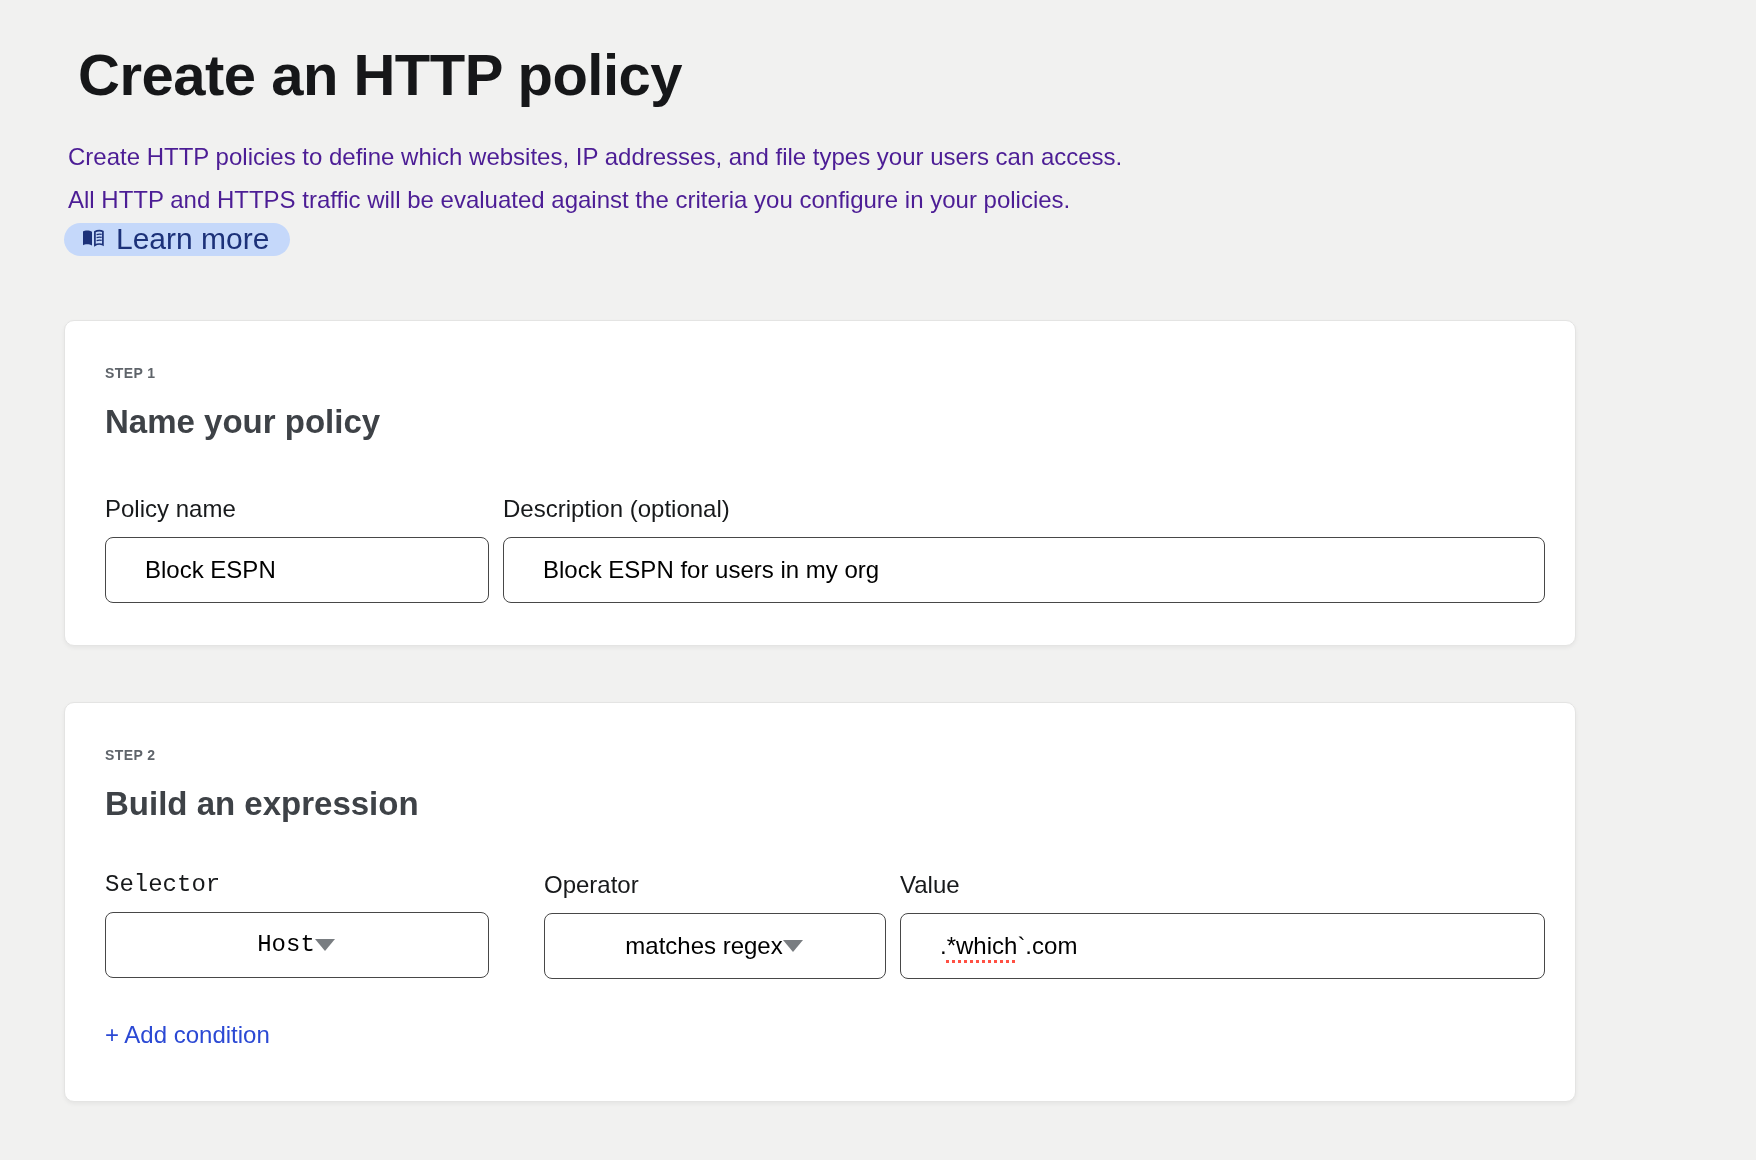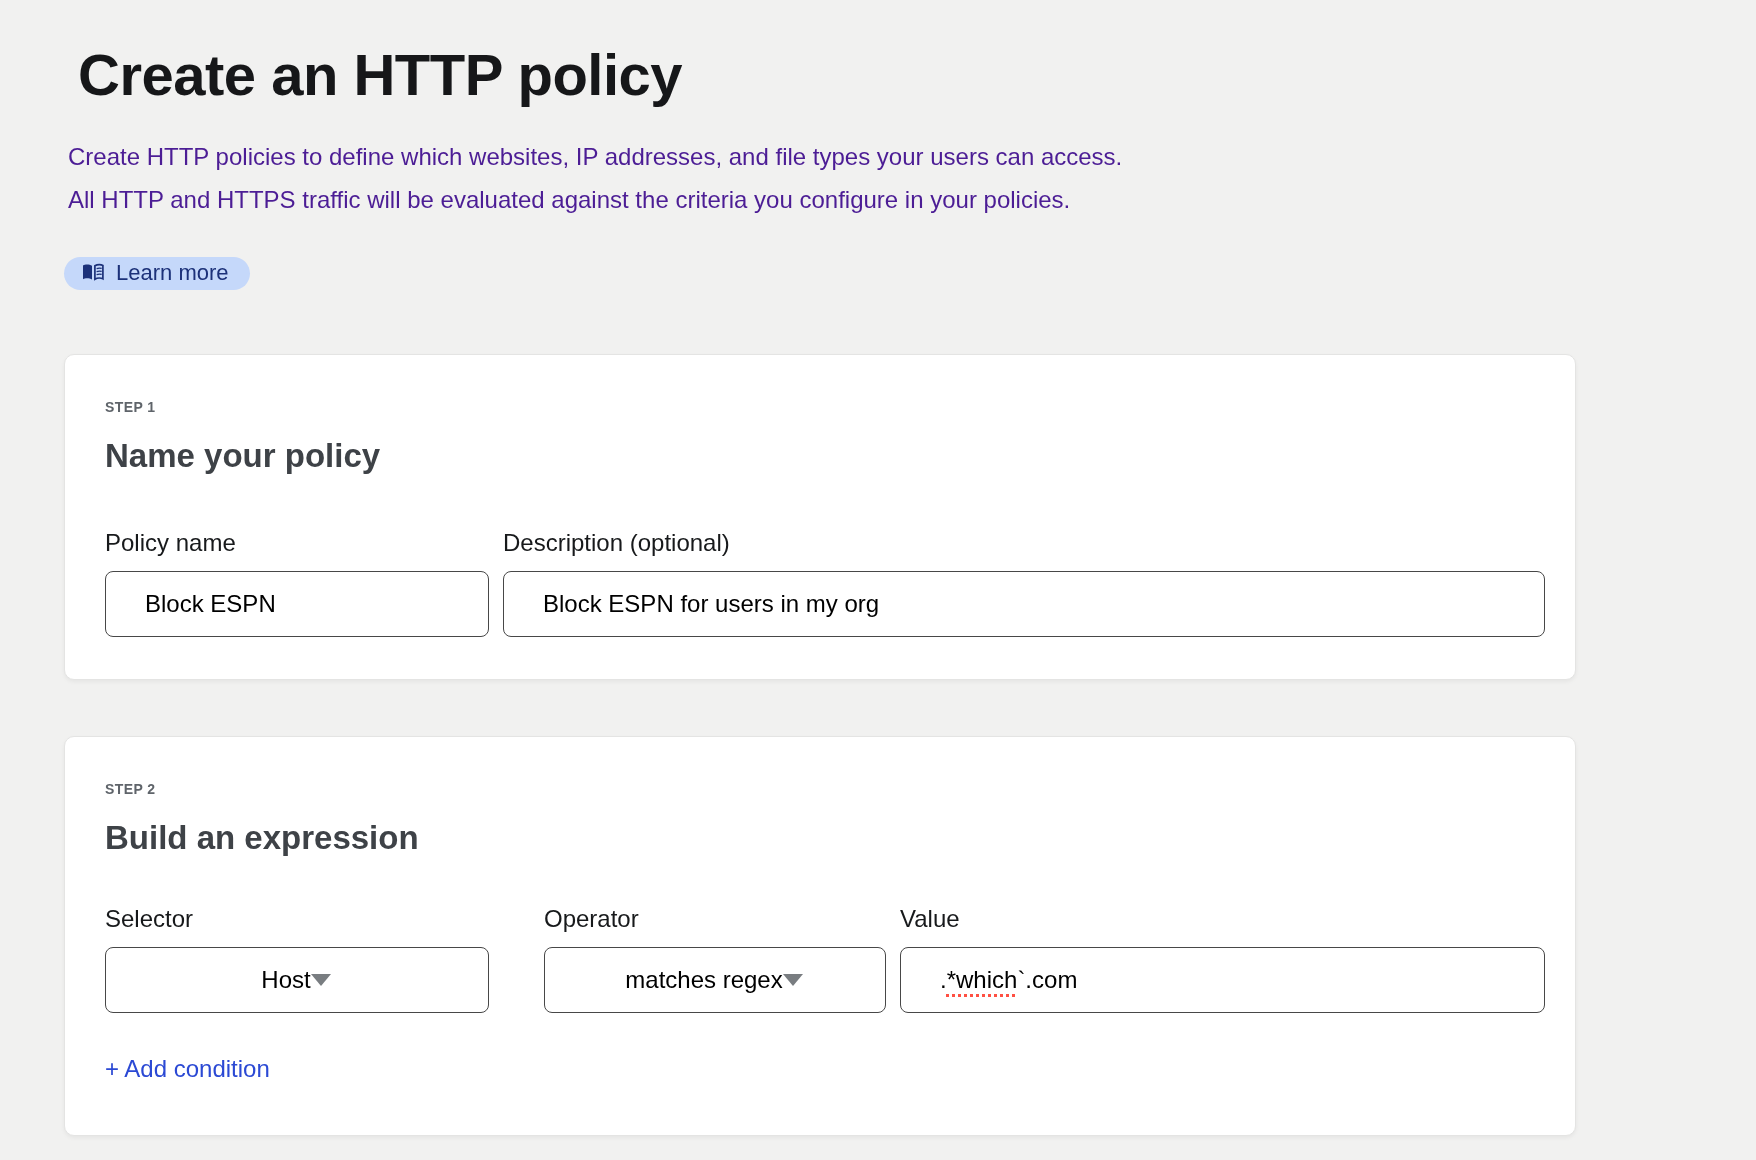--- a/index.html
+++ b/index.html
@@ -24,30 +24,29 @@
     line-height: 1.15;
   }
   .page-desc { margin-top: 28px; }
   .page-desc p {
     margin: 4px;
     font-size: 24px;
     line-height: 39px;
     color: #4c1d95;
   }
   .learn-more {
-    margin-top: 34px;
     display: inline-flex;
     align-items: center;
     gap: 11px;
     height: 33px;
     padding: 0 21px 0 17px;
     border-radius: 17px;
     background: #c5d8fa;
     color: #1c3179;
-    font-size: 22px;
+    font-size: 30px;
     font-weight: 500;
     border: none;
     cursor: pointer;
     font-family: inherit;
   }
   .learn-more svg { display: block; }
 
   .card {
     width: 1512px;
     background: #ffffff;
@@ -92,21 +91,21 @@
     background: #fff;
     font-size: 24px;
     color: #000;
     padding: 0 39px;
     width: 100%;
     font-family: inherit;
     outline: none;
   }
   .field-policy-name { width: 384px; }
   .field-description { flex: 1; }
-  .field-selector { width: 384px; }
+  .field-selector { width: 384px; font-family: Liberation Mono, monospace; }
   .field-operator { width: 342px; margin-left: 41px; }
   .field-value { flex: 1; }
   .select-box {
     display: flex;
     align-items: center;
     justify-content: center;
     cursor: pointer;
   }
   .chevron-down {
     width: 0; height: 0;

